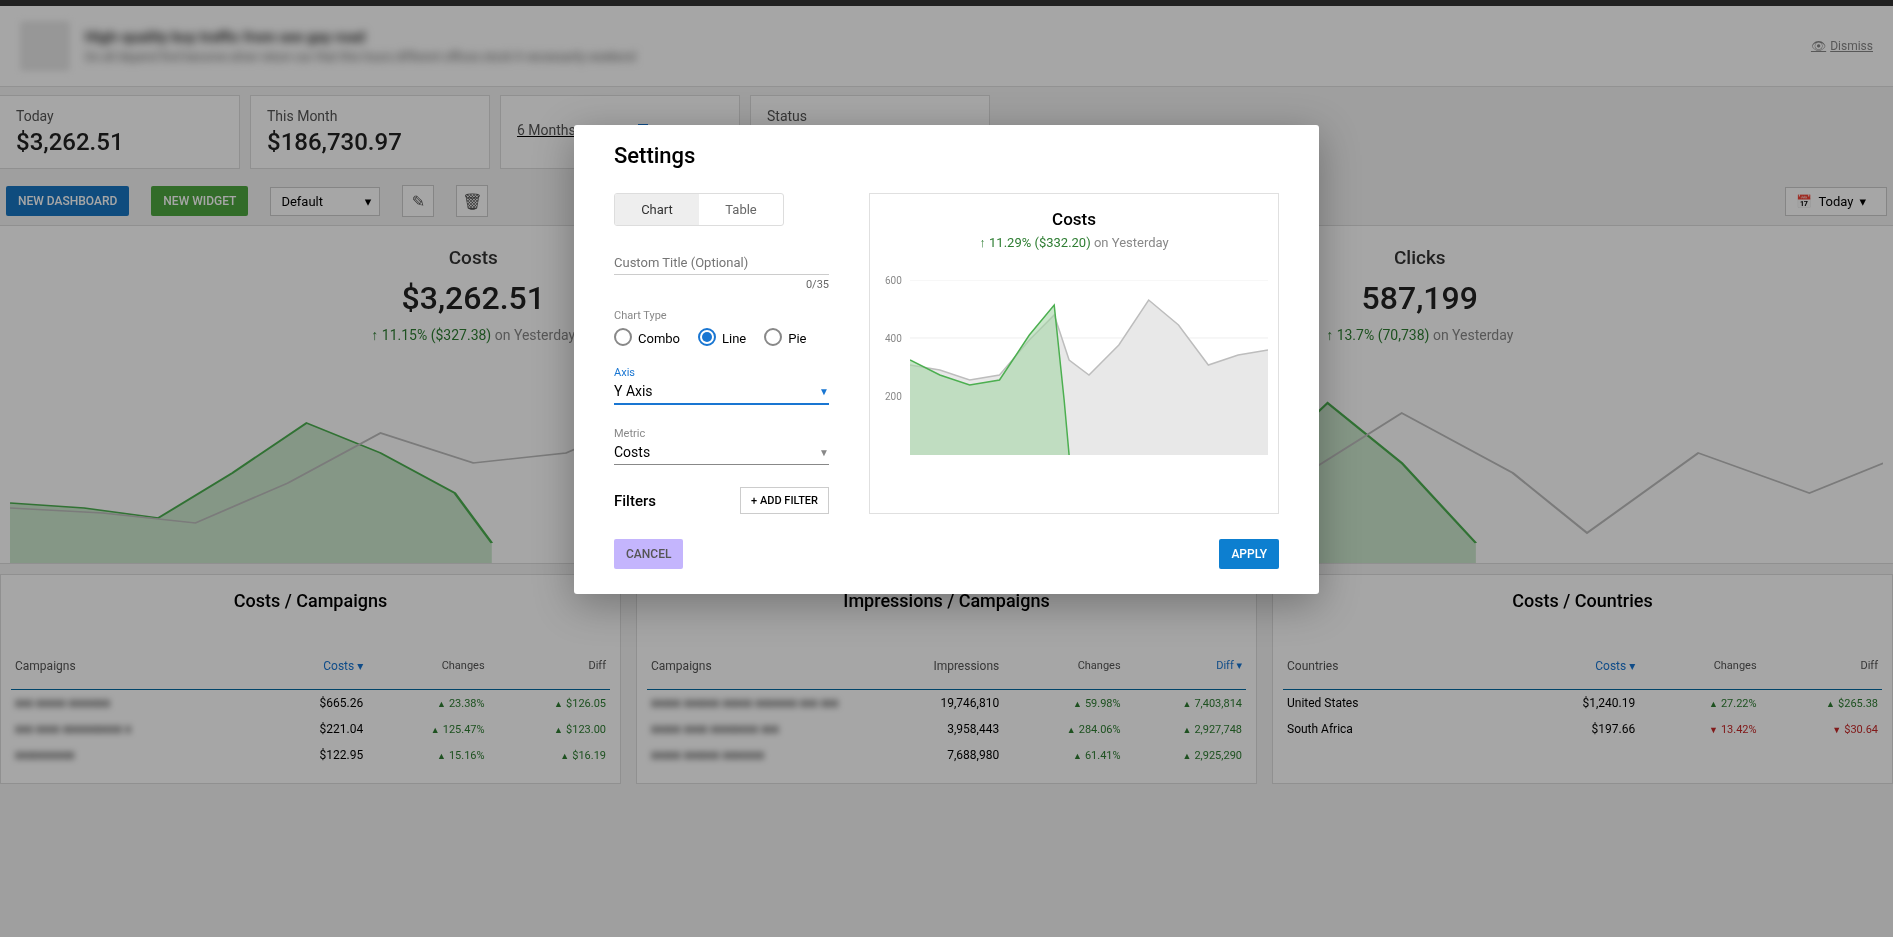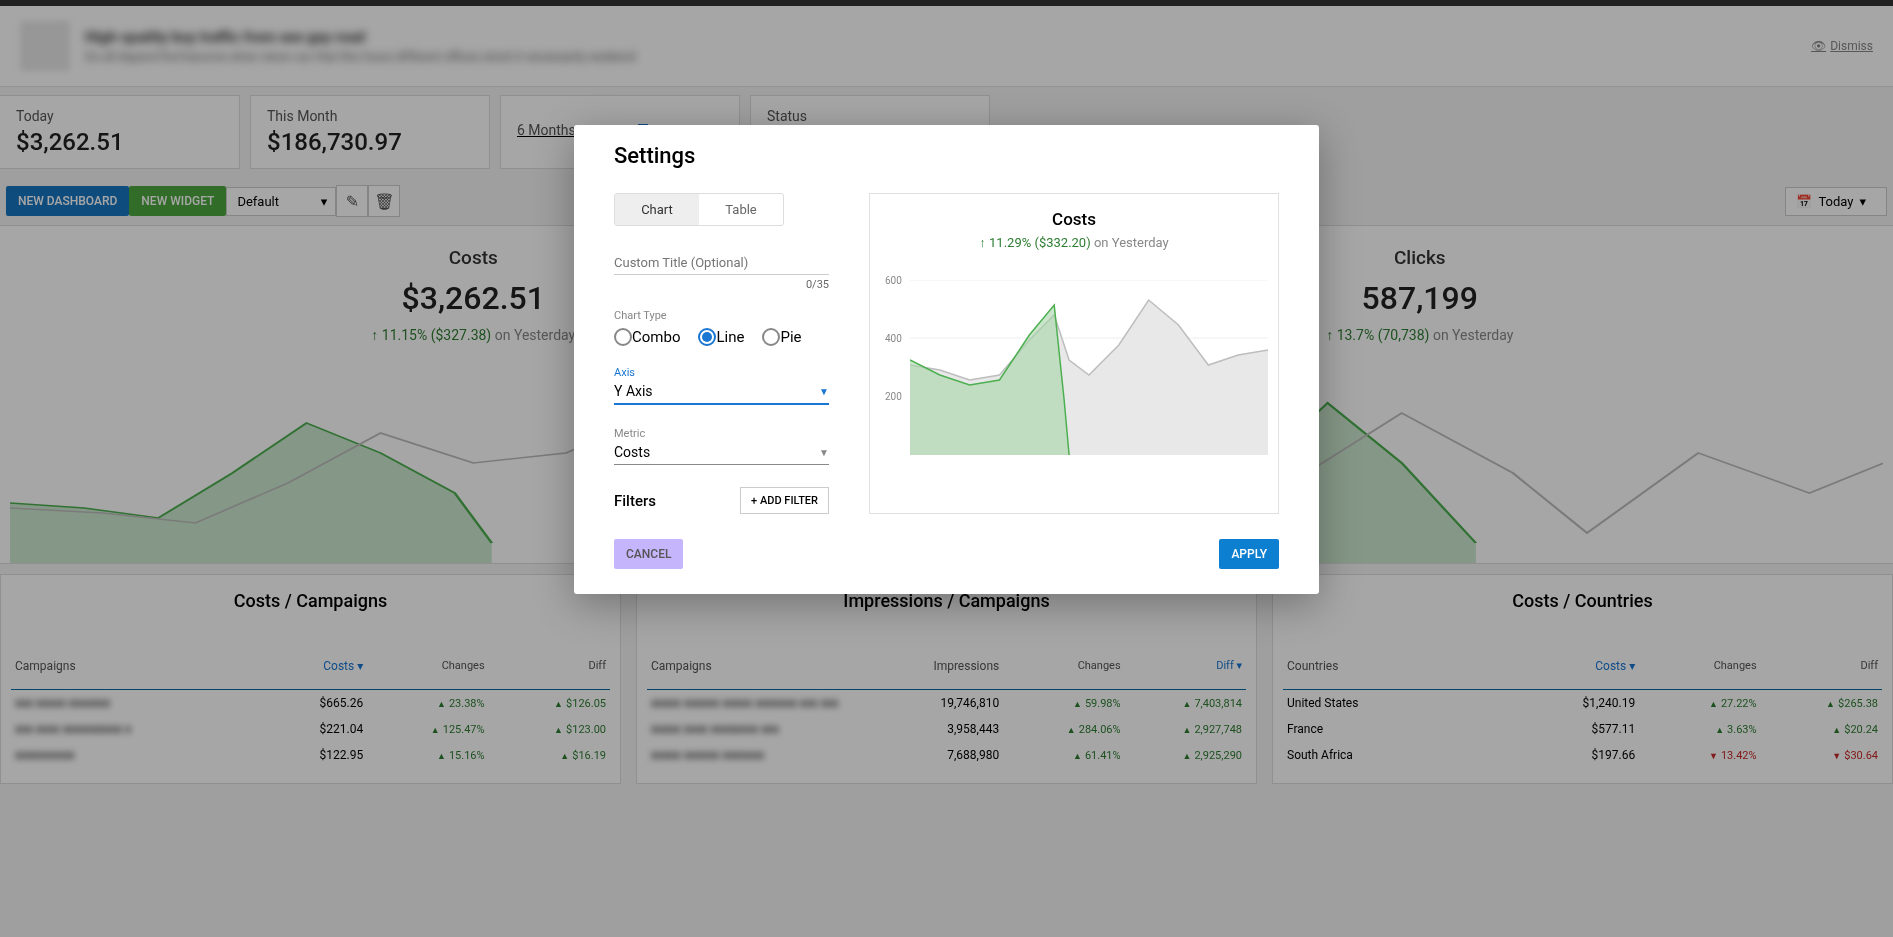--- a/index.html
+++ b/index.html
@@ -19,21 +19,21 @@
 
 .stat-row { display:flex; gap:0; padding:8px 0; }
 .stat-card { background:#fff; border:1px solid #ddd; padding:12px 16px; margin-right:10px; min-width:240px; }
 .stat-card:first-child { margin-left:0; border-left:none; }
 .stat-label { font-size:14px; color:#555; margin-bottom:4px; }
 .stat-val { font-size:24px; font-weight:500; color:#222; }
 .stat-bars { display:flex; gap:4px; align-items:flex-end; height:24px; margin-top:4px;}
 .stat-bars span { width:10px; background:#1976d2; }
 
 
-.toolbar { display:flex; align-items:center; padding:8px 6px; gap:0; }
+.toolbar { display:flex; align-items:center; padding:8px 6px; gap:22px; }
 .btn { border:none; padding:8px 12px; font-size:12px; font-weight:500; border-radius:2px; cursor:pointer; text-transform:uppercase; }
 .btn-blue { background:#1876c2; color:#fff; }
 .btn-green { background:#4ea63f; color:#fff; }
 .select-default { background:#fff; border:1px solid #ccc; padding:6px 30px 6px 10px; font-size:13px; position:relative; width:110px; }
 .icon-btn { background:#fff; border:1px solid #ccc; width:32px; height:32px; display:flex; align-items:center; justify-content:center; color:#555; }
 .spacer { flex:1; }
 .date-picker { background:#fff; border:1px solid #ccc; padding:6px 20px 6px 10px; font-size:13px; display:flex; align-items:center; gap:6px; }
 
 
 .widget-row { display:flex; background:#fff; border-top:1px solid #ddd; border-bottom:1px solid #ddd; }
@@ -72,21 +72,21 @@
 .toggle { display:flex; border:1px solid #ddd; border-radius:3px; overflow:hidden; width:170px; margin-bottom:25px; }
 .toggle-opt { flex:1; text-align:center; padding:8px 0; font-size:13px; color:#666; cursor:pointer; }
 .toggle-opt.active { background:#eee; color:#333; }
 
 .field-label { font-size:11px; color:#888; margin-bottom:2px; display:block; }
 .field-label.blue { color:#1976d2; }
 .text-input { width:100%; border:none; border-bottom:1px solid #ccc; padding:4px 0; font-size:13px; outline:none; }
 .counter { text-align:right; font-size:11px; color:#666; margin-top:3px; margin-bottom:18px; }
 
 .radio-group { display:flex; gap:18px; margin-bottom:20px; margin-top:6px; }
-.radio-opt { display:flex; align-items:flex-start; font-size:15px; }
+.radio-opt { display:flex; align-items:flex-end; gap:6px; font-size:13px; }
 .radio-circle { width:18px; height:18px; border:2px solid #888; border-radius:50%; display:flex; align-items:center; justify-content:center; }
 .radio-circle.checked { border-color:#1976d2; }
 .radio-circle.checked::after { content:''; width:10px; height:10px; background:#1976d2; border-radius:50%; }
 
 .select-field { border-bottom:1px solid #888; padding:2px 0 4px 0; margin-bottom:22px; display:flex; justify-content:space-between; align-items:center; font-size:14px; }
 .select-field.blue-border { border-bottom:2px solid #1976d2; }
 .caret { color:#888; font-size:10px; }
 .caret.blue { color:#1976d2; }
 
 .filters-row { display:flex; justify-content:space-between; align-items:center; margin-top:10px; }
@@ -274,26 +274,20 @@
         <div class="col-name clear">Countries</div>
         <div class="col-num sort-active"><span>Costs</span> ▾</div>
         <div class="col-chg" style="color:#555">Changes</div>
         <div class="col-diff" style="color:#555">Diff</div>
       </div>
       <div class="tbl-row">
           <div class="col-name clear">United States</div>
           <div class="col-num">$1,240.19</div>
           <div class="col-chg up-arrow">27.22%</div>
           <div class="col-diff up-arrow">$265.38</div>
-        </div>
-      <div class="tbl-row">
-          <div class="col-name clear">France</div>
-          <div class="col-num">$577.11</div>
-          <div class="col-chg up-arrow">3.63%</div>
-          <div class="col-diff up-arrow">$20.24</div>
         </div>
       <div class="tbl-row">
           <div class="col-name clear">South Africa</div>
           <div class="col-num">$197.66</div>
           <div class="col-chg red dn-arrow">13.42%</div>
           <div class="col-diff red dn-arrow">$30.64</div>
         </div>
     </div>
   </div>
 </div>

